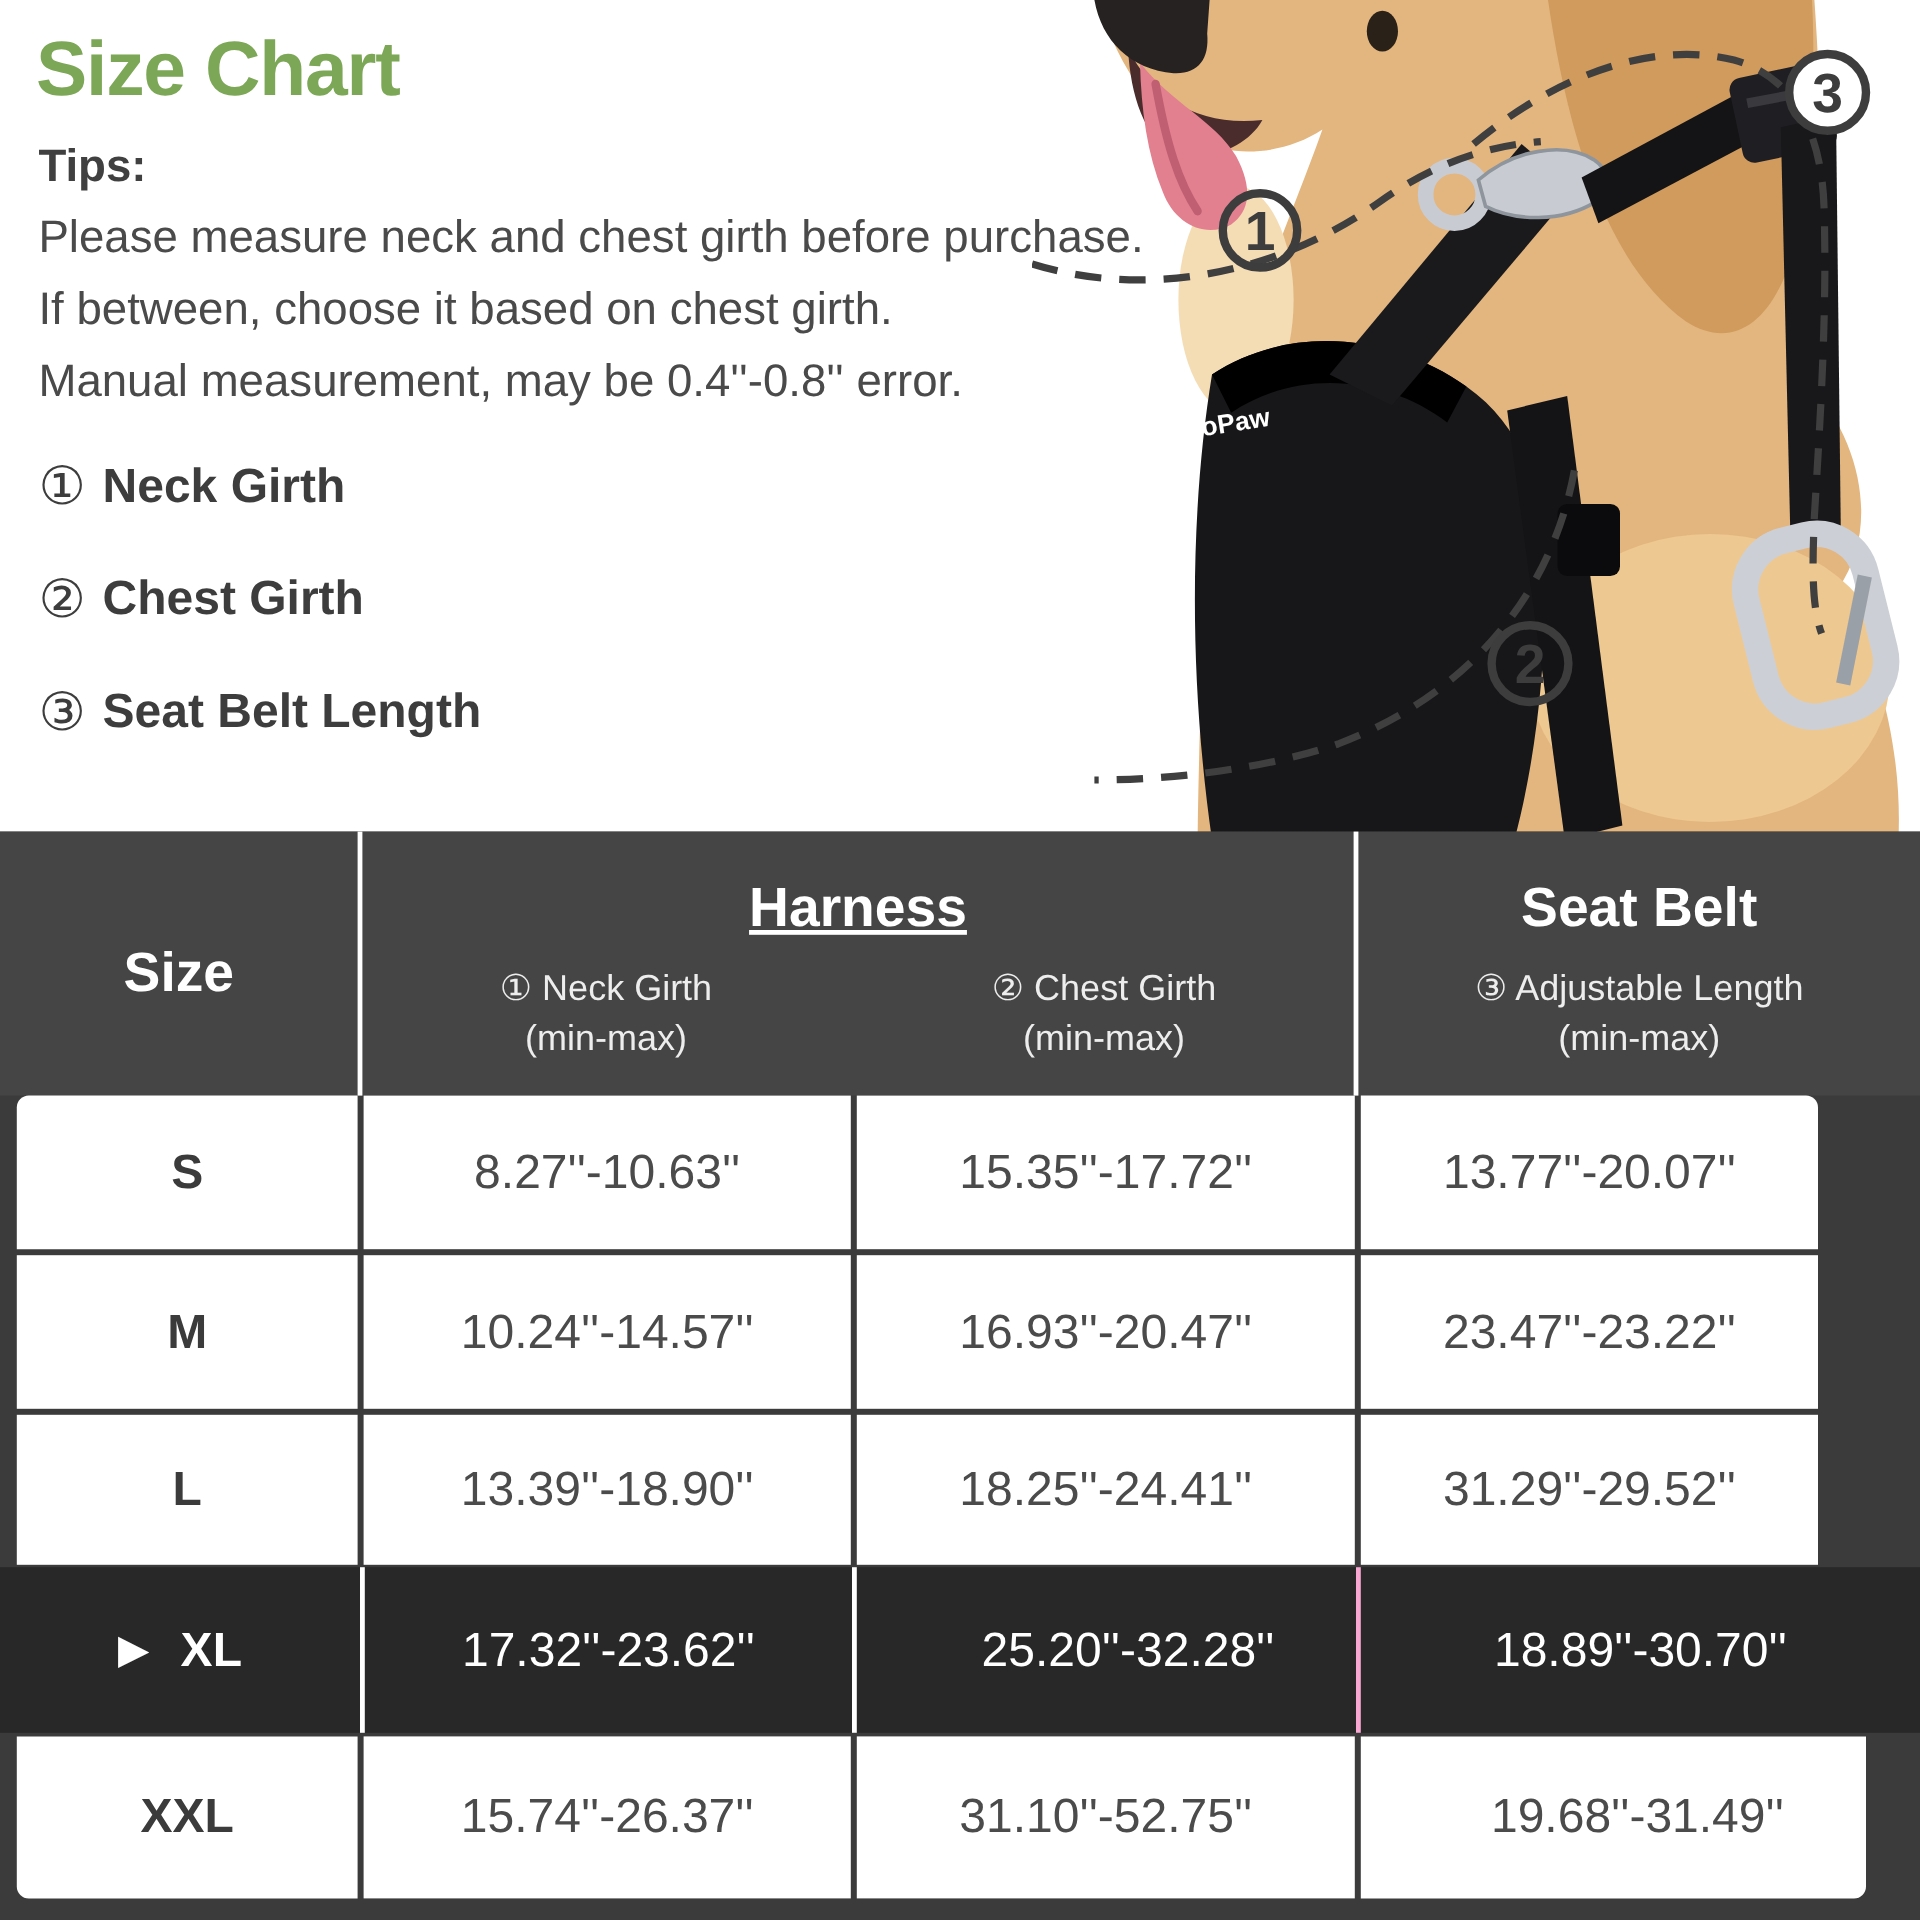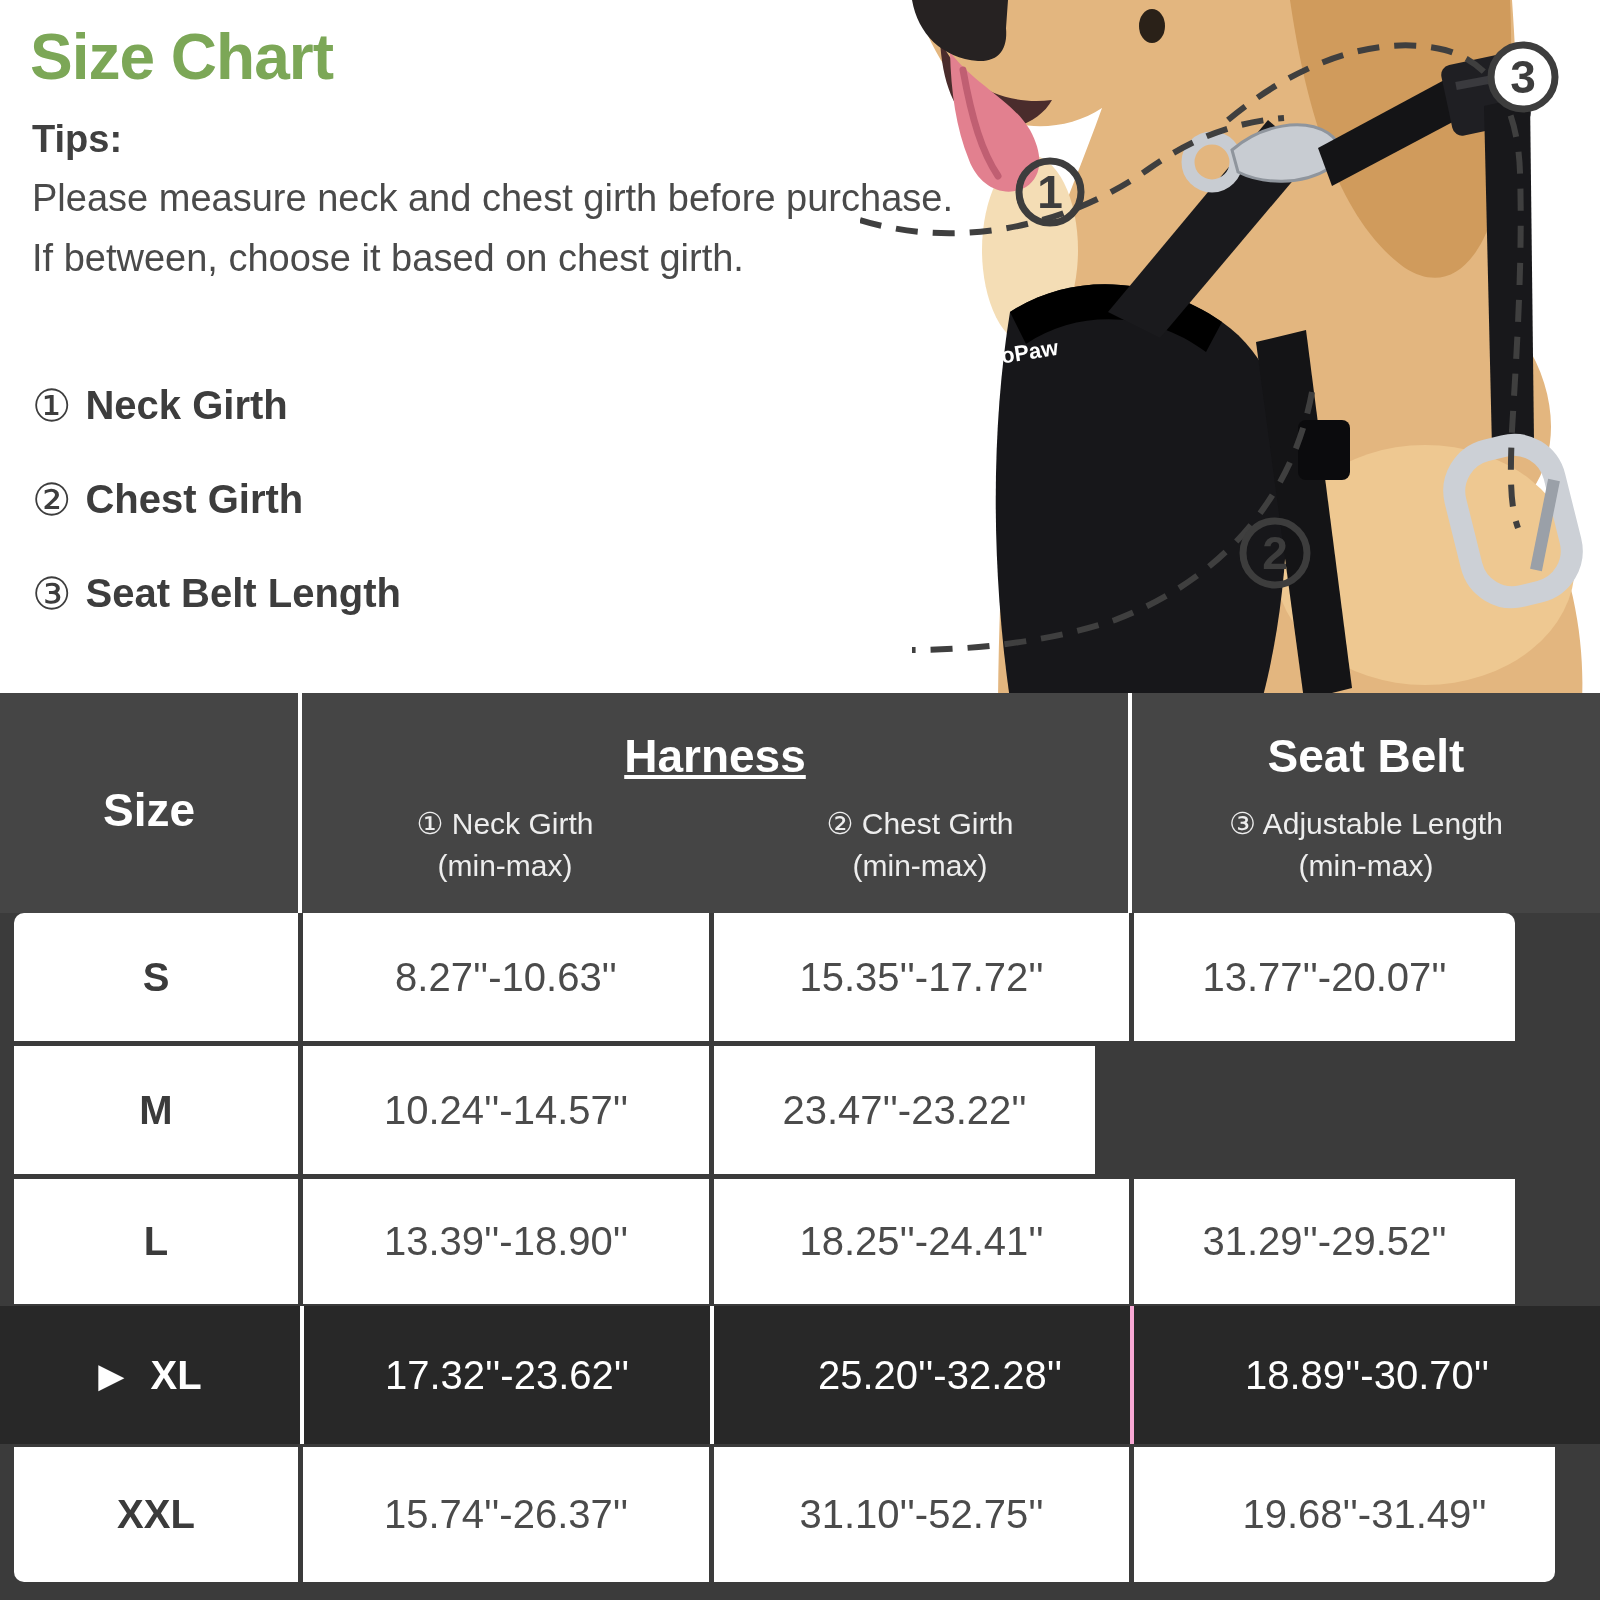--- a/index.html
+++ b/index.html
@@ -118,20 +118,21 @@
     <text x="663" y="93" font-size="46" font-weight="bold" fill="#3d3d3d" text-anchor="middle">3</text>
   </g>
 </svg>
 </div>
 
 <div class="title">Size Chart</div>
 <div class="tips-label">Tips:</div>
 <div class="tips">
   <div>Please measure neck and chest girth before purchase.</div>
   <div>If between, choose it based on chest girth.</div>
+  <div>Manual measurement, may be 0.4''-0.8'' error.</div>
 </div>
 <div class="legend">
   <div class="legend-item">
     <span class="legend-num">①</span>
     <span>Neck Girth</span>
   </div>
   <div class="legend-item">
     <span class="legend-num">②</span>
     <span>Chest Girth</span>
   </div>
@@ -165,20 +166,21 @@
   <div class="tbody">
     <div class="trow first">
       <div class="cell c1">S</div>
       <div class="cell c2">8.27''-10.63''</div>
       <div class="cell c3">15.35''-17.72''</div>
       <div class="cell c4">13.77''-20.07''</div>
     </div>
     <div class="trow">
       <div class="cell c1">M</div>
       <div class="cell c2">10.24''-14.57''</div>
+      <div class="cell c3">16.93''-20.47''</div>
       <div class="cell c4">23.47''-23.22''</div>
     </div>
     <div class="trow rowL">
       <div class="cell c1">L</div>
       <div class="cell c2">13.39''-18.90''</div>
       <div class="cell c3">18.25''-24.41''</div>
       <div class="cell c4">31.29''-29.52''</div>
     </div>
     <div class="trow hl">
       <div class="cell c1">

